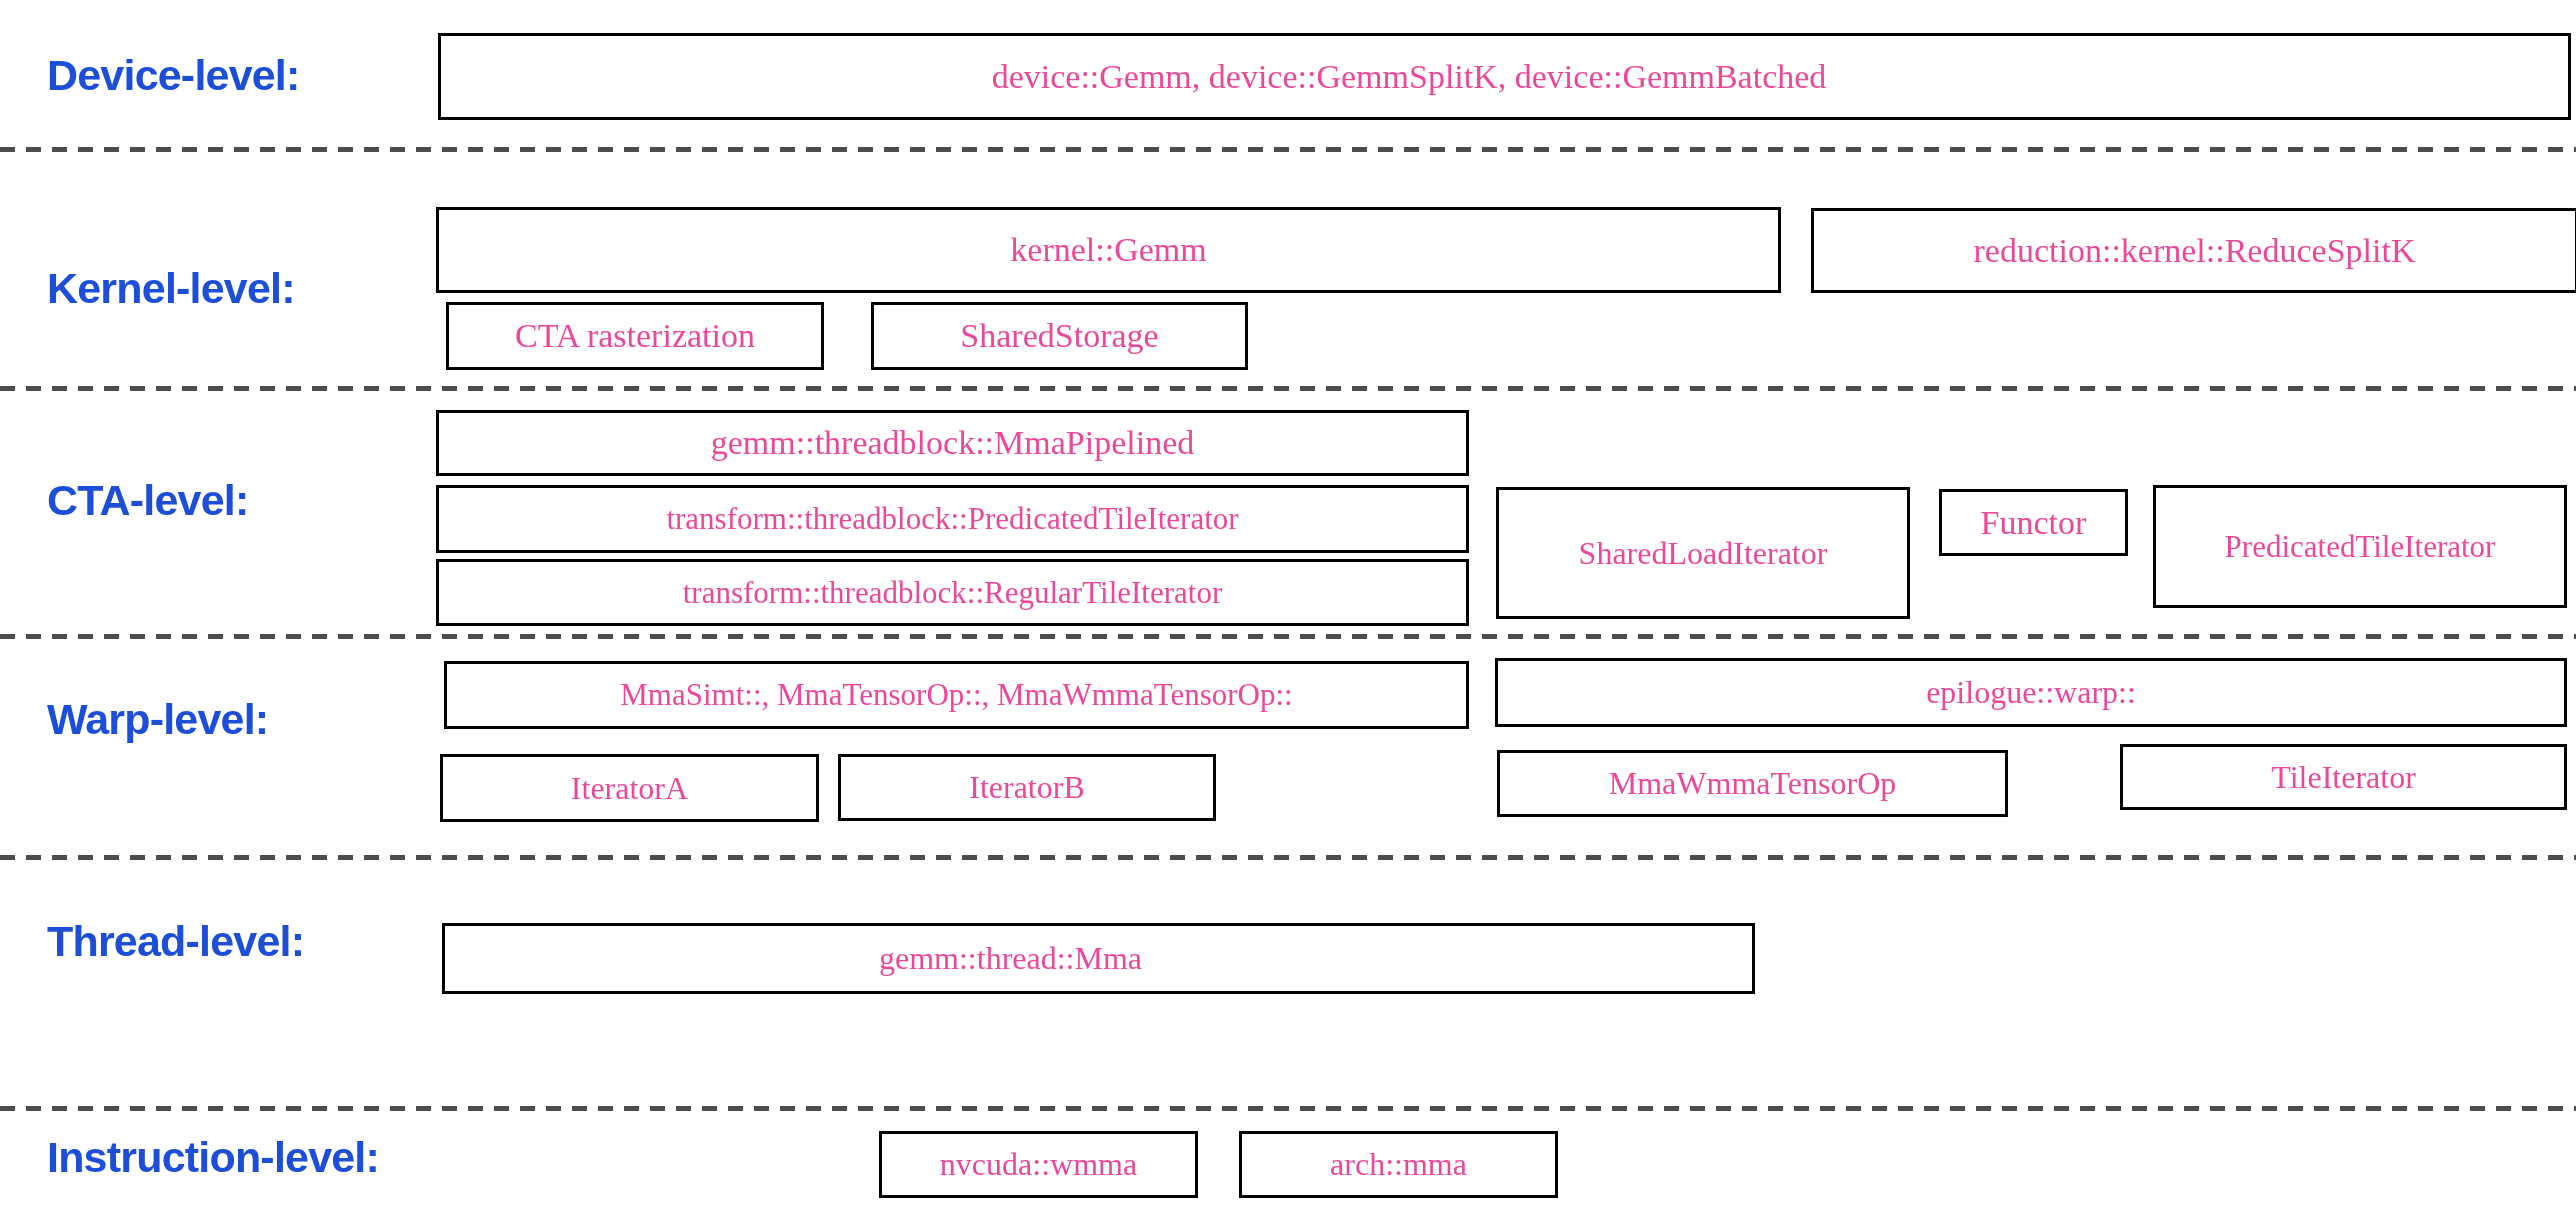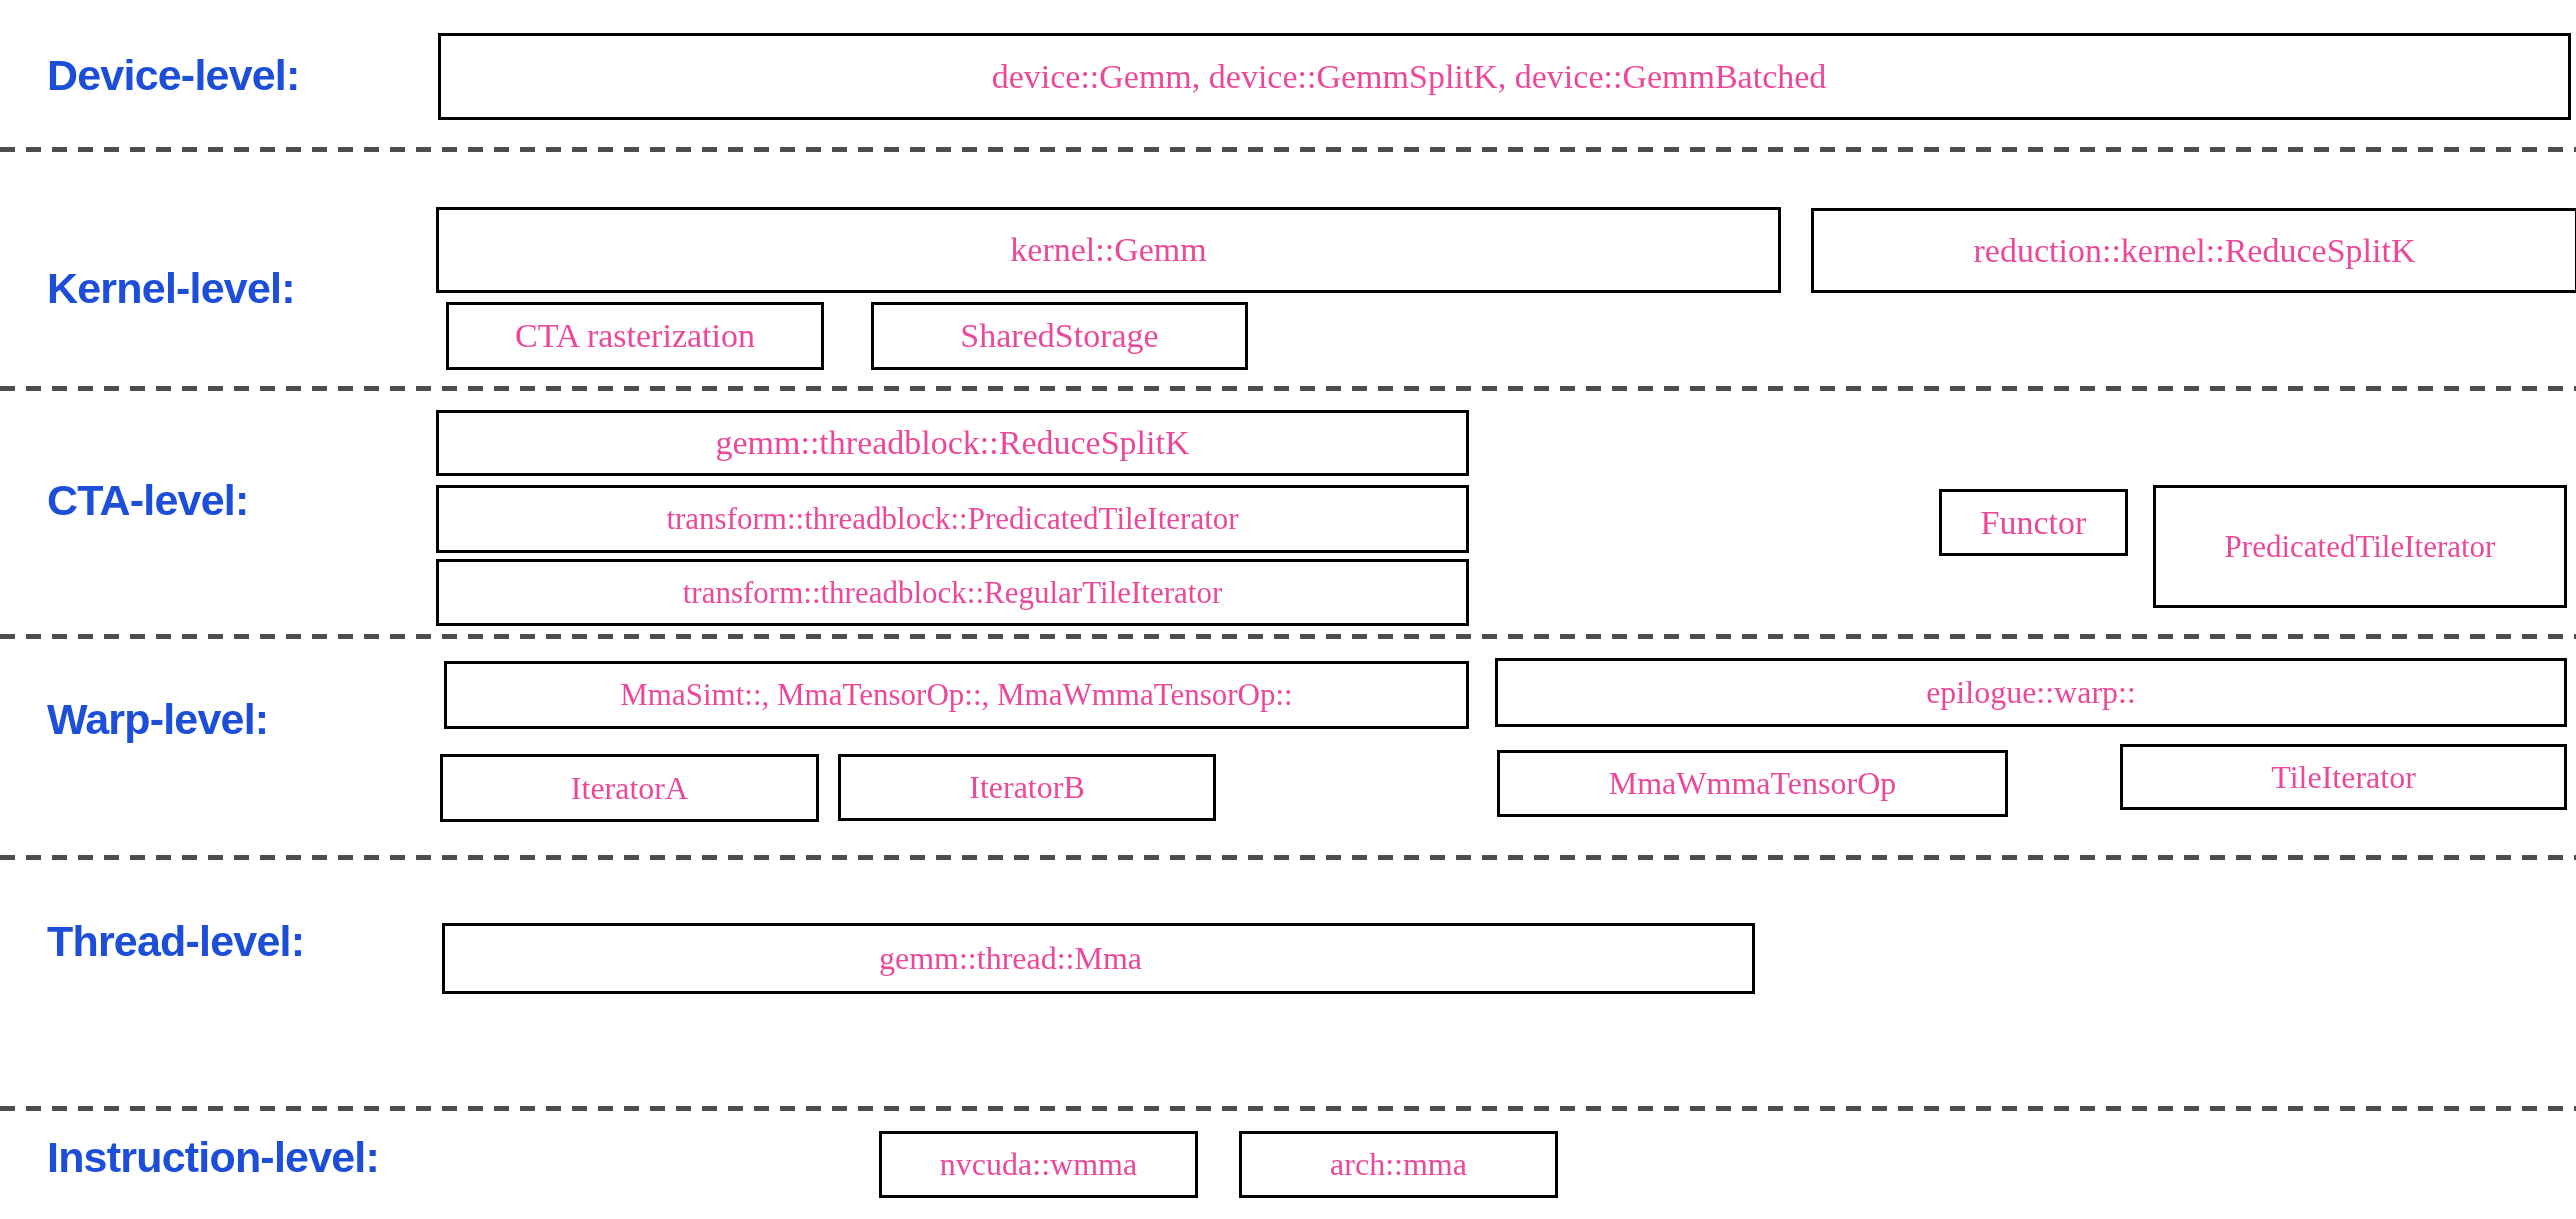--- a/index.html
+++ b/index.html
@@ -68,23 +68,24 @@
   <div class="lvl" style="top:920px">Thread-level:</div>
   <div class="lvl" style="top:1136px">Instruction-level:</div>
 
   <div class="box f45" style="left:406px;top:33px;width:2133px;height:87px;padding-right:191px">device::Gemm, device::GemmSplitK, device::GemmBatched</div>
 
   <div class="box f45" style="left:404px;top:207px;width:1345px;height:86px">kernel::Gemm</div>
   <div class="box f45" style="left:1779px;top:208px;width:767px;height:85px">reduction::kernel::ReduceSplitK</div>
   <div class="box f45" style="left:414px;top:302px;width:378px;height:68px">CTA rasterization</div>
   <div class="box f45" style="left:839px;top:302px;width:377px;height:68px">SharedStorage</div>
 
-  <div class="box f45" style="left:404px;top:410px;width:1033px;height:66px">gemm::threadblock::ReduceSplitK</div>
+  <div class="box f45" style="left:404px;top:410px;width:1033px;height:66px">gemm::threadblock::MmaPipelined</div>
   <div class="box f40" style="left:404px;top:485px;width:1033px;height:68px">transform::threadblock::PredicatedTileIterator</div>
   <div class="box f40" style="left:404px;top:559px;width:1033px;height:67px">transform::threadblock::RegularTileIterator</div>
+  <div class="box f42" style="left:1464px;top:487px;width:414px;height:132px">SharedLoadIterator</div>
   <div class="box f45" style="left:1907px;top:489px;width:189px;height:67px">Functor</div>
   <div class="box f40" style="left:2121px;top:485px;width:414px;height:123px">PredicatedTileIterator</div>
 
   <div class="box f40" style="left:412px;top:661px;width:1025px;height:68px">MmaSimt::, MmaTensorOp::, MmaWmmaTensorOp::</div>
   <div class="box f42" style="left:408px;top:754px;width:379px;height:68px">IteratorA</div>
   <div class="box f42" style="left:806px;top:754px;width:378px;height:67px">IteratorB</div>
   <div class="box f42" style="left:1463px;top:658px;width:1072px;height:69px">epilogue::warp::</div>
   <div class="box f42" style="left:1465px;top:750px;width:511px;height:67px">MmaWmmaTensorOp</div>
   <div class="box f42" style="left:2088px;top:744px;width:447px;height:66px">TileIterator</div>
 

